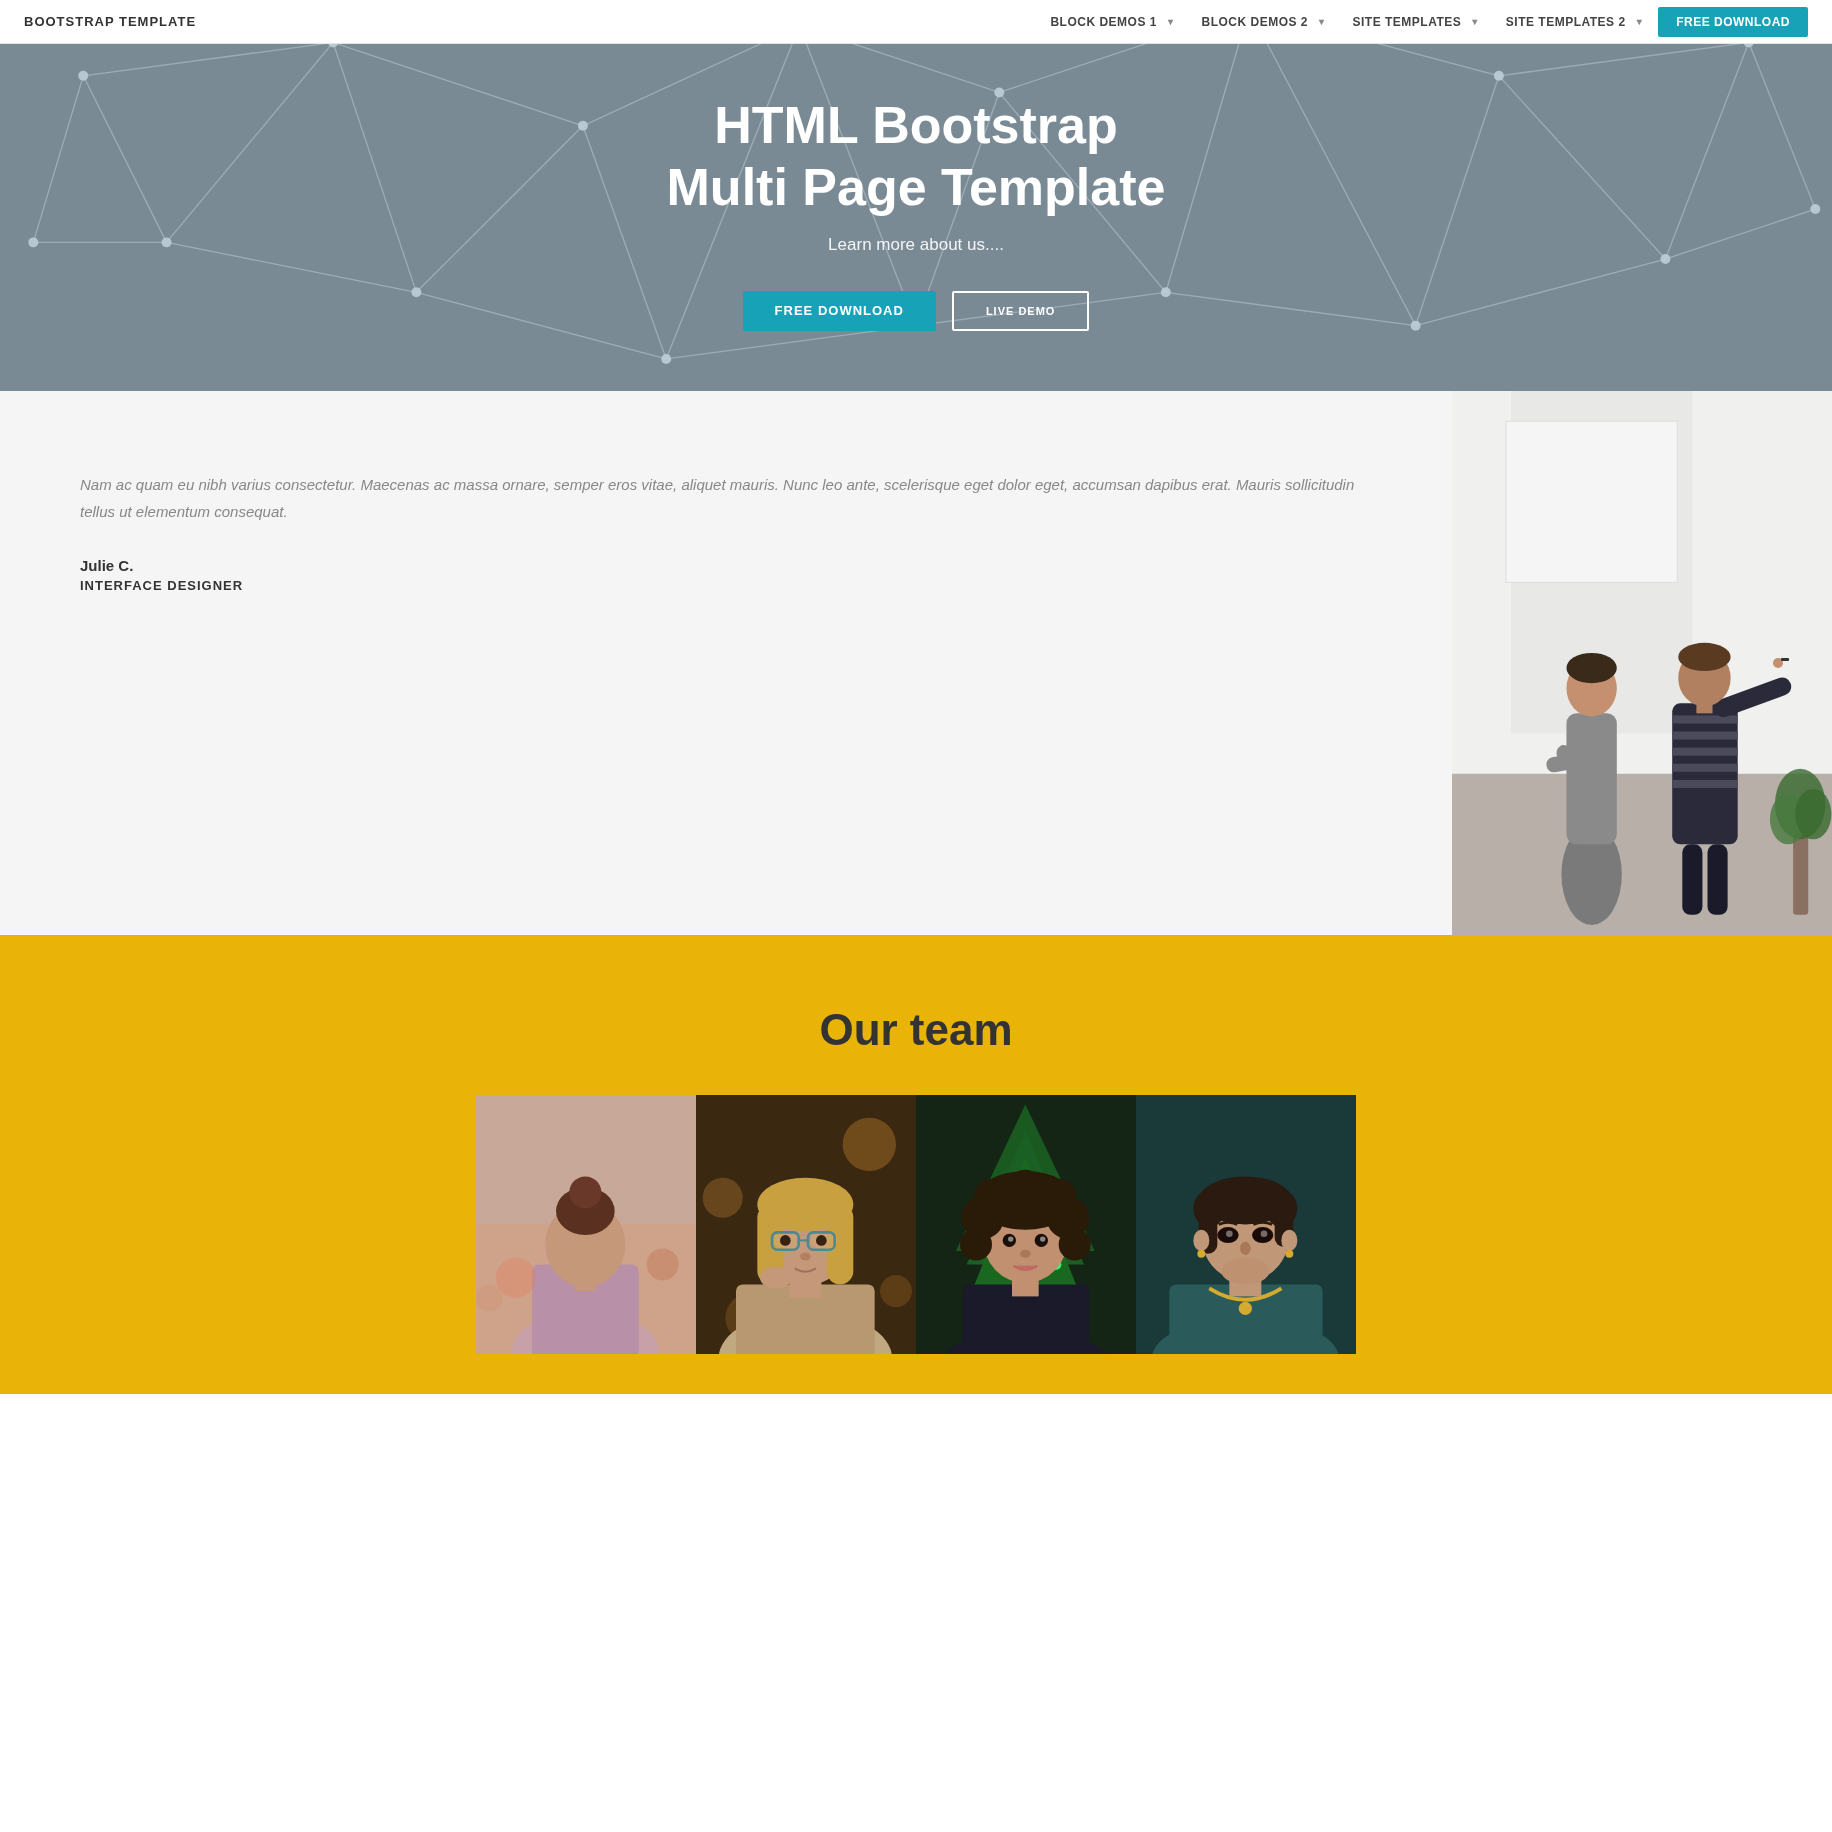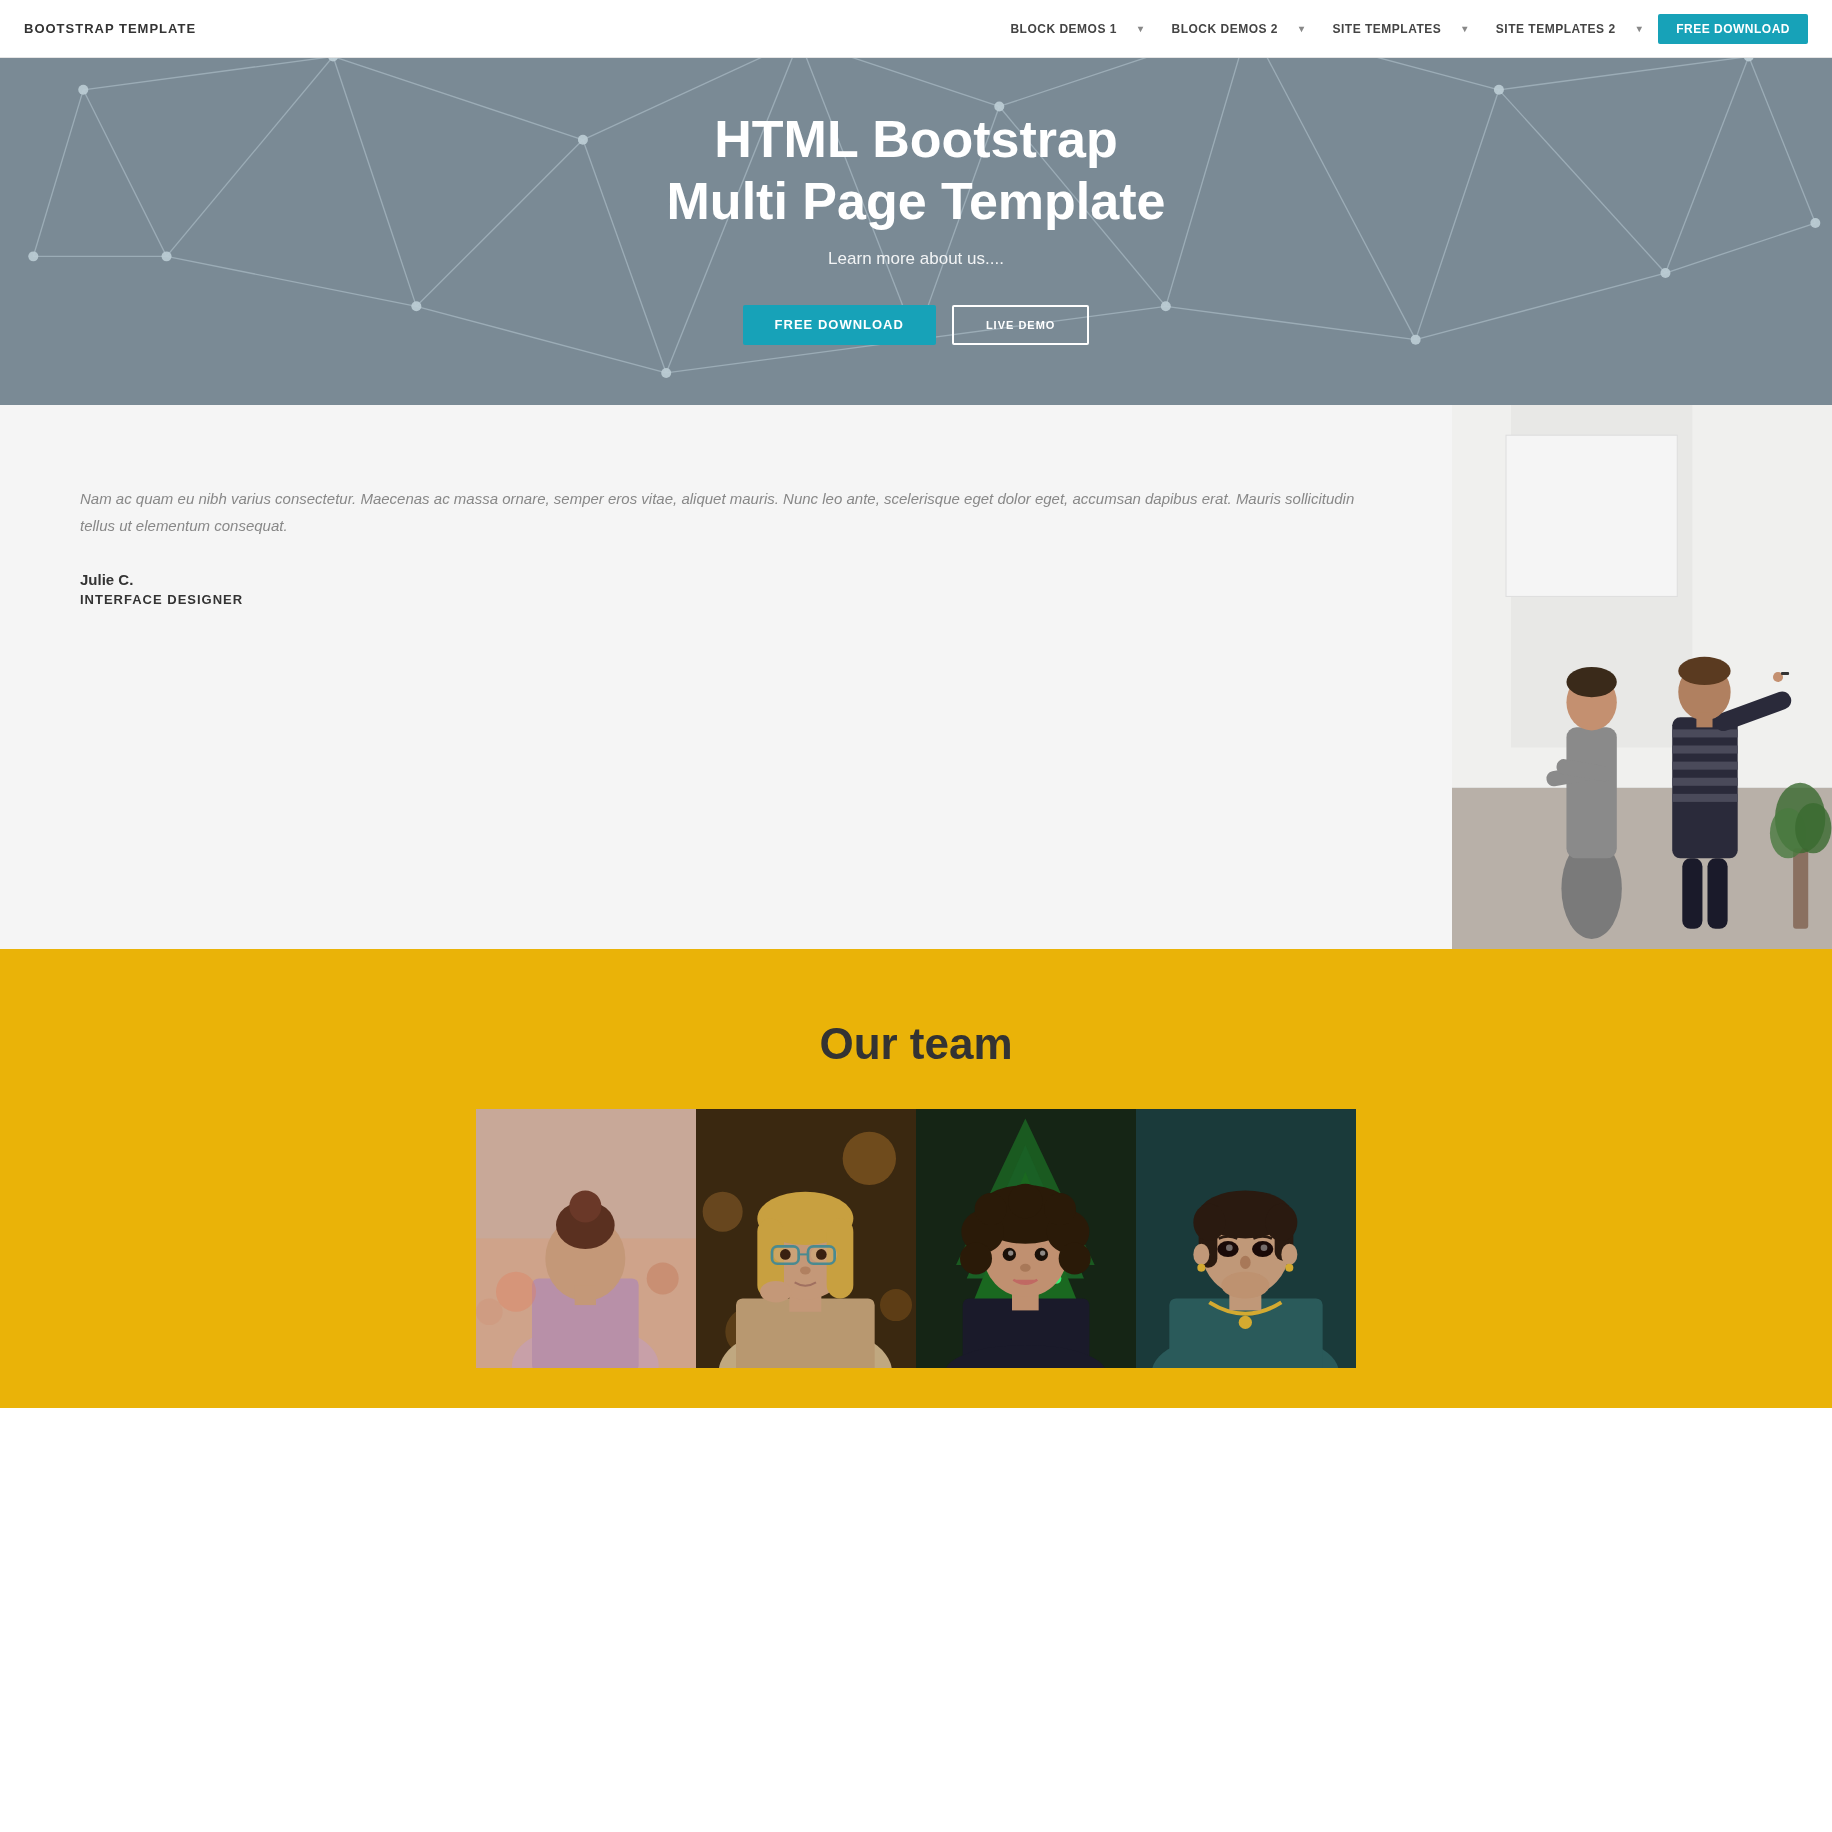--- a/index.html
+++ b/index.html
@@ -5,21 +5,21 @@
     * { margin: 0; padding: 0; box-sizing: border-box; }
     body { font-family: 'Segoe UI', Arial, sans-serif; color: #333; }
 
     
     .navbar {
       display: flex;
       align-items: center;
       justify-content: space-between;
       background: #fff;
       padding: 0 24px;
-      height: 58px;
+      height: 44px;
       border-bottom: 1px solid #e5e5e5;
       position: relative;
       z-index: 100;
     }
     .navbar-brand {
       font-size: 13px;
       font-weight: 700;
       letter-spacing: 1px;
       color: #333;
       text-transform: uppercase;
@@ -31,21 +31,21 @@
     }
     .nav-item {
       font-size: 12px;
       font-weight: 600;
       letter-spacing: 0.5px;
       color: #444;
       padding: 8px 12px;
       cursor: pointer;
       display: flex;
       align-items: center;
-      gap: 21px;
+      gap: 11px;
       text-transform: uppercase;
     }
     .nav-dropdown-arrow {
       font-size: 10px;
       color: #888;
     }
     .nav-btn-free {
       background: #17a2b8;
       color: #fff;
       border: none;

